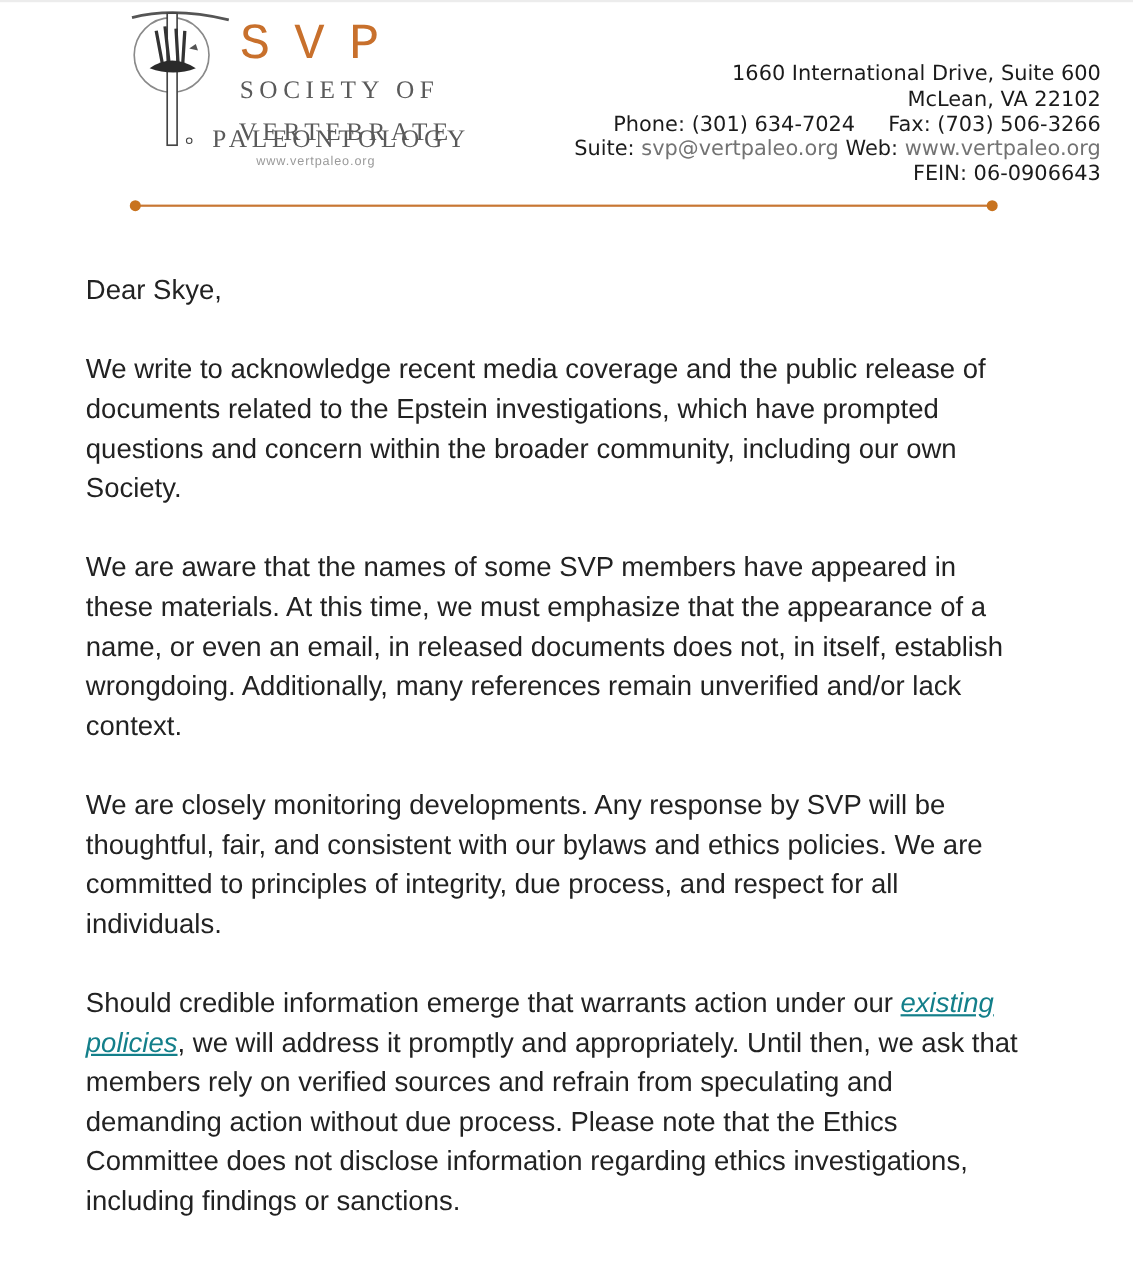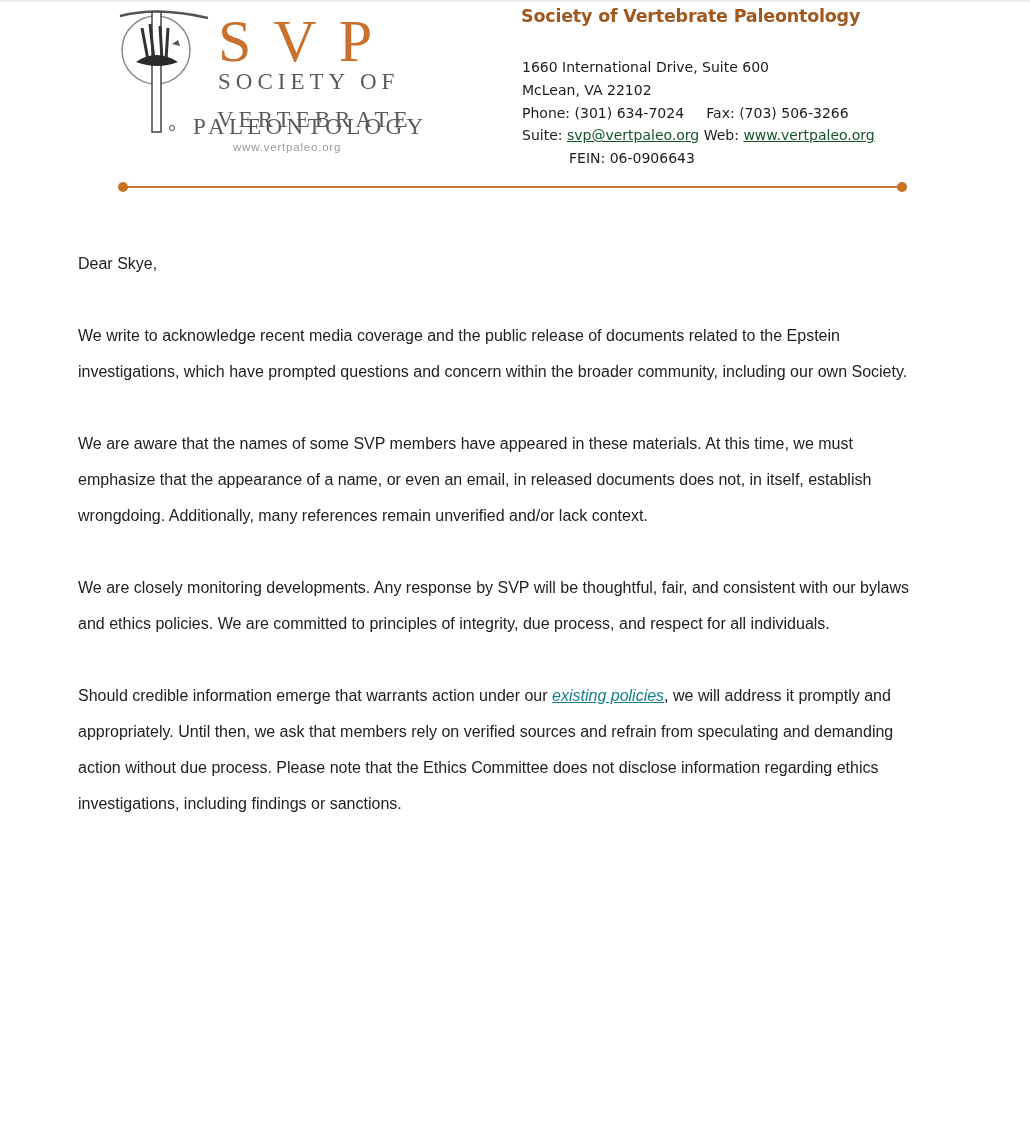--- a/index.html
+++ b/index.html
@@ -4,44 +4,44 @@
 <style>
   html, body { margin: 0; padding: 0; background: #ffffff; }
   body { width: 1030px; height: 1148px; overflow: hidden; position: relative;
          font-family: "Liberation Sans", sans-serif; color: #222222; }
   .topline { position: absolute; left: 0; top: 0; width: 1030px; height: 2px; background: #ececec; }
 
   
   .letterhead { position: absolute; left: 0; top: 0; width: 1030px; height: 200px; }
   .logo { position: absolute; left: 118px; top: 4px; width: 295px; height: 150px; }
   .logo svg { position: absolute; left: 0; top: 0; }
-  .logo-svp { position: absolute; left: 100px; top: 2px; font-family: Liberation Serif, serif;
-              font-size: 60px; letter-spacing: 22px; color: #c8702c; line-height: 70px; }
+  .logo-svp { position: absolute; left: 100px; top: 2px; font-family: Liberation Mono, monospace;
+              font-size: 46px; letter-spacing: 22px; color: #c8702c; line-height: 70px; }
   .logo-line { position: absolute; font-family: "Liberation Serif", serif; color: #5a5a5a;
                font-size: 23px; letter-spacing: 5px; line-height: 22px; }
   .logo-l1 { left: 100px; top: 67px; }
   .logo-l2 { left: 99px; top: 89px; margin-top: 16px; }
   .logo-l3 { left: 75px; top: 112px; letter-spacing: 4.3px; text-align: center; }
   .logo-web { position: absolute; left: 115px; top: 137px; font-family: "Liberation Sans", sans-serif;
               font-size: 11.5px; color: #9a9a9a; letter-spacing: 0.8px; }
 
   .org { position: absolute; left: 521px; top: 6px; font-family: "DejaVu Sans", sans-serif;
          font-weight: bold; font-size: 17.5px; color: #a0581c; letter-spacing: -0.2px; }
   .addr { position: absolute; left: 522px; top: 56px; font-family: "DejaVu Sans", sans-serif;
-          font-size: 14px; color: #1b1b1b; line-height: 22.8px; }
+          font-size: 19px; color: #1b1b1b; line-height: 22.8px; text-align: right; }
   .addr .row { white-space: nowrap; }
-  .addr a { color: #14532d; text-decoration: underline; }
+  .addr a { color: #737373; }
   .addr .fein { padding-left: 3px; margin-left: 44px; }
 
   .rule { position: absolute; left: 122px; top: 186px; width: 782px; height: 2px; background: #c87733; }
   .dot { position: absolute; top: 182px; width: 10px; height: 10px; border-radius: 50%; background: #c8731f; }
   .dot.l { left: 118px; } .dot.r { left: 897px; }
 
   
-  .letter { position: absolute; left: 78px; top: 246px; width: 850px; font-size: 16px; line-height: 36px;
+  .letter { position: absolute; left: 78px; top: 246px; width: 850px; font-size: 25px; line-height: 36px;
             color: #222222; }
   .letter p { margin: 0 0 36px 0; }
   .letter a { color: #137f8a; text-decoration: underline; font-style: italic; }
 </style>
 </head>
 <body>
 
 <div class="topline"></div>
 
 <div class="letterhead">
@@ -55,21 +55,20 @@
       <path d="M54 40 l6 -4 l2 6 z" fill="#555"></path>
       <circle cx="54" cy="124" r="2.5" fill="none" stroke="#444" stroke-width="1"></circle>
     </svg>
     <div class="logo-svp">SVP</div>
     <div class="logo-line logo-l1">SOCIETY OF</div>
     <div class="logo-line logo-l2">VERTEBRATE</div>
     <div class="logo-line logo-l3">PALEONTOLOGY</div>
     <div class="logo-web">www.vertpaleo.org</div>
   </div>
 
-  <div class="org">Society of Vertebrate Paleontology</div>
 
   <div class="addr">
     <div class="row">1660 International Drive, Suite 600</div>
     <div class="row">McLean, VA 22102</div>
     <div class="row">
       <span>Phone:</span>
       <span>(301) 634-7024</span>
       <span>&nbsp;&nbsp;&nbsp;</span>
       <span>Fax:</span>
       <span>(703) 506-3266</span>

